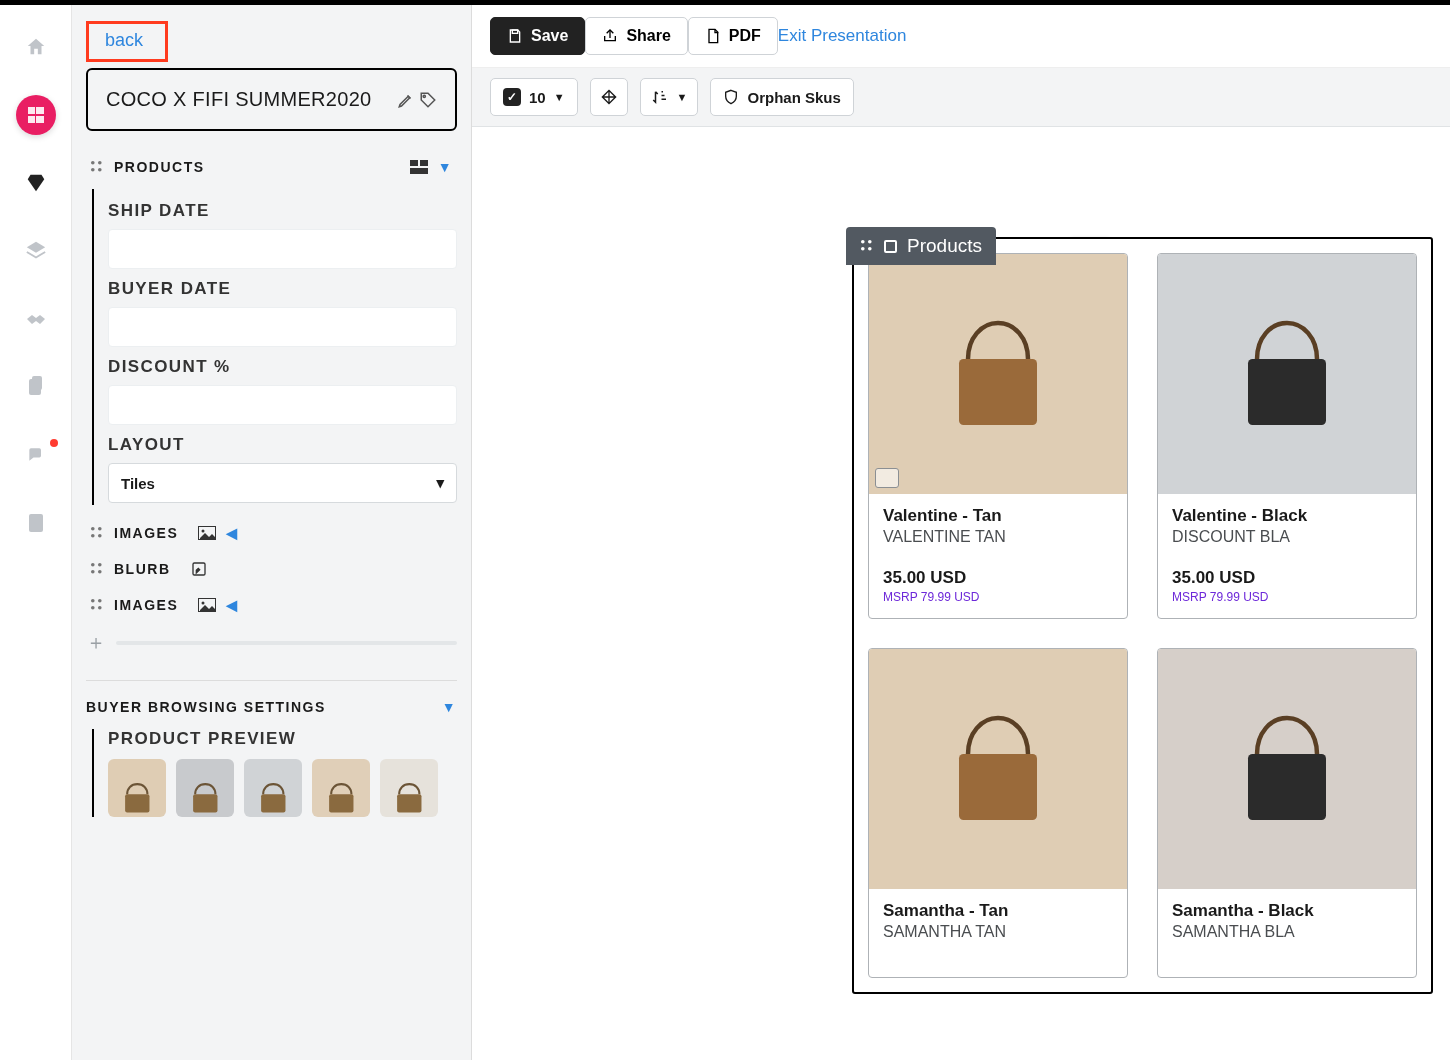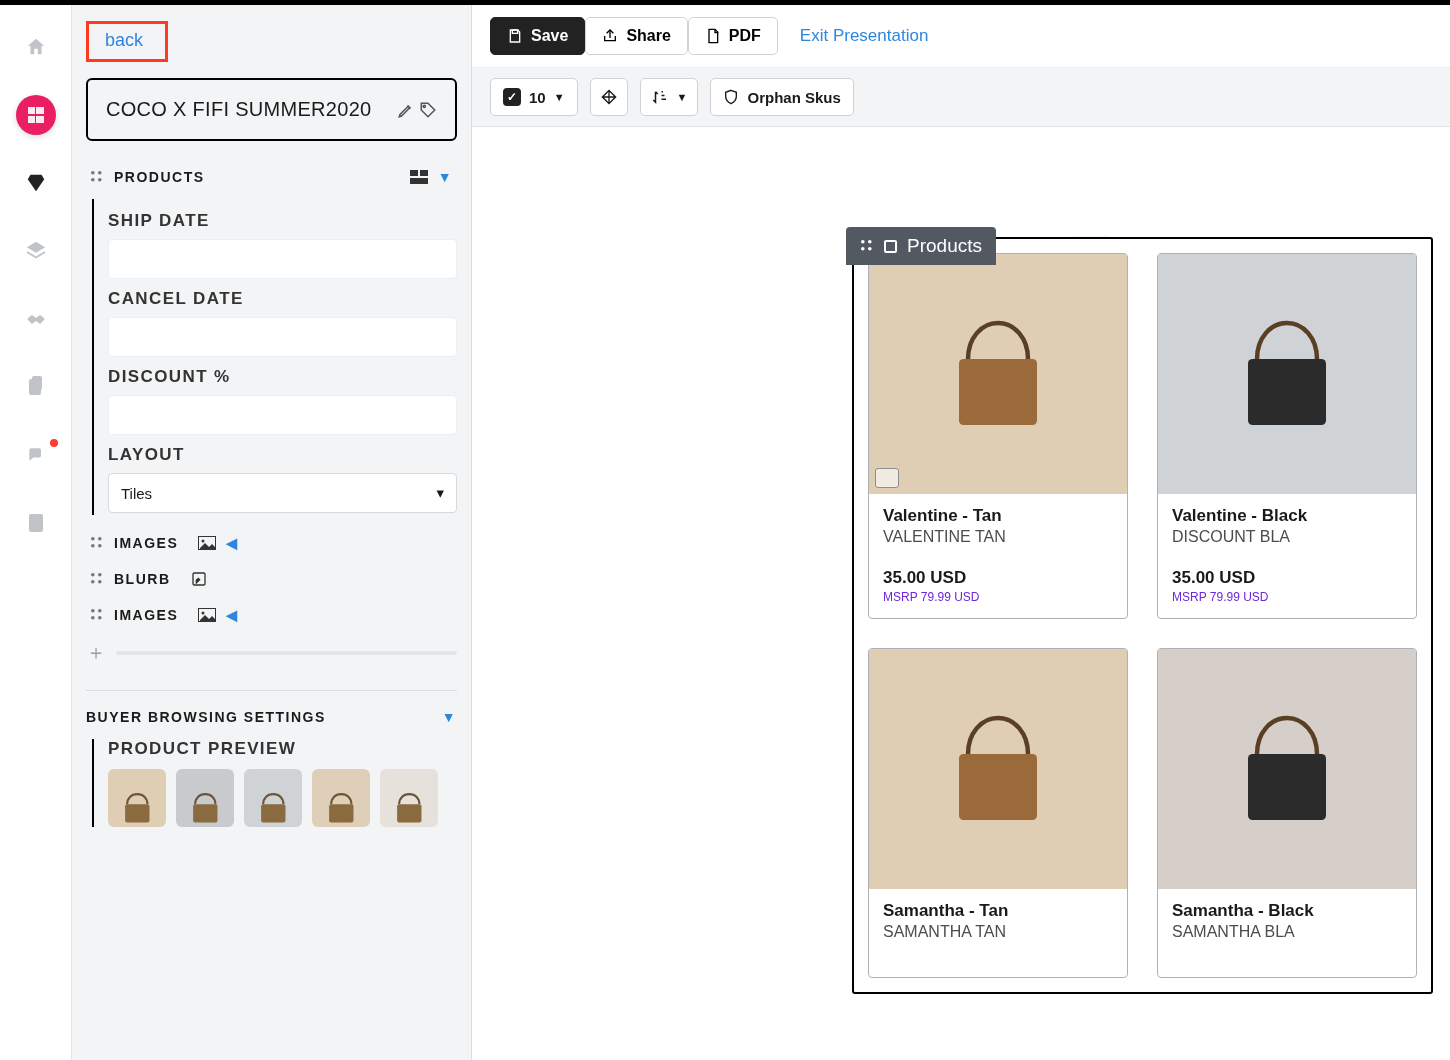--- a/index.html
+++ b/index.html
@@ -7,46 +7,46 @@
   .topbar { height: 5px; background: #000; }
   .app { display: flex; height: calc(100vh - 5px); }
   
   .rail { width: 72px; border-right: 1px solid #e5e5e5; display: flex; flex-direction: column; align-items: center; padding-top: 22px; gap: 28px; background:#fff; position:relative; flex-shrink:0;}
   .rail-item { width: 40px; height: 40px; display:flex; align-items:center; justify-content:center; color:#c0c4c9; position:relative; cursor:pointer; border-radius:50%;}
   .rail-item.pink { background:#e91e63; color:#fff; box-shadow:0 2px 6px rgba(0,0,0,0.15); font-size:9px; font-weight:600;}
   .rail-item.active { color:#222;}
   .dot-red { position:absolute; width:8px; height:8px; border-radius:50%; background:#ff3b30; right:-2px; top:4px;}
   
   .sidebar { width: 400px; background:#f3f4f5; border-right:1px solid #dcdcdc; padding: 16px 14px 20px 14px; overflow-y:auto; flex-shrink:0;}
-  .back-box { display:inline-block; border:3px solid #ff3b1f; padding:6px 22px 8px 16px; margin-bottom:16px;}
+  .back-box { display:inline-block; border:3px solid #ff3b1f; padding:6px 22px 8px 16px; margin-bottom:6px;}
   .back-link { color:#2e86de; font-size:18px;}
   .title-box { border:2px solid #000; border-radius:6px; padding:18px 18px; display:flex; align-items:center; gap:4px;}
   .title-box span.title-text { font-size:20px; font-weight:500; flex:1; letter-spacing:0.3px;}
   .title-box .ticon { color:#555; }
   .section-head, .section-item { display:flex; align-items:center; gap:10px; padding:10px 4px; font-weight:700; letter-spacing:1.5px; font-size:14px; text-transform:uppercase;}
   .section-head .spacer { flex:1;}
   .caret-blue { color:#2e86de; font-size:14px;}
   .form-block { border-left:2px solid #000; margin:4px 0 10px 6px; padding:2px 0 2px 14px;}
   .form-label { font-size:17px; font-weight:700; letter-spacing:1.4px; color:#333; margin:10px 0 8px 0;}
   .form-input { width:100%; height:40px; border:1px solid #eceff1; border-radius:4px; background:#fff; padding:0 12px; font-size:15px;}
-  .form-select { width:100%; height:40px; border:1px solid #d6dadd; border-radius:4px; background:#fff; padding:8px 12px; font-size:15px; font-weight:400; display:flex; align-items:center; justify-content:space-between;}
+  .form-select { width:100%; height:40px; border:1px solid #d6dadd; border-radius:4px; background:#fff; padding:8px 12px; font-size:15px; font-weight:700; display:flex; align-items:center; justify-content:space-between;}
   .add-row { display:flex; align-items:center; gap:10px; margin-top:6px;}
   .add-row .line { flex:1; height:4px; background:#e3e6e8; border-radius:3px;}
   .hr { border:none; border-top:1px solid #dcdcdc; margin:24px 0 18px 0;}
   .buyer-head { font-weight:700; letter-spacing:1.5px; font-size:14px; display:flex; align-items:center;}
   .buyer-head .spacer { flex:1;}
   .prev-block { border-left:2px solid #000; margin:14px 0 0 6px; padding-left:14px;}
   .thumb-row { display:flex; gap:10px; margin-top:10px;}
   .thumb { width:58px; height:58px; border-radius:6px; background:#d6c8b7; display:flex; align-items:flex-end; justify-content:center; overflow:hidden;}
   
   .main { flex:1; display:flex; flex-direction:column; min-width:0;}
   .toolbar { display:flex; align-items:center; padding:12px 18px; border-bottom:1px solid #eee;}
   .btn { display:flex; align-items:center; gap:8px; height:38px; padding:0 16px; border:1px solid #cfd3d7; border-radius:5px; background:#fff; font-size:16px; font-weight:600; cursor:pointer;}
   .btn.dark { background:#222; color:#fff; border-color:#222;}
-  .link-blue { color:#2e86de; font-size:17px; font-weight:500; cursor:pointer; margin-left:22px;}
+  .link-blue { color:#2e86de; font-size:17px; font-weight:500; cursor:pointer; margin-left:0;}
   .subbar { display:flex; align-items:center; gap:12px; padding:10px 18px; background:#f3f4f5; border-bottom:1px solid #e0e3e5;}
   .subbtn { display:flex; align-items:center; gap:8px; height:38px; padding:0 12px; border:1px solid #cfd3d7; border-radius:5px; background:#fff; font-size:15px; font-weight:600; cursor:pointer;}
   .checkbox { width:18px; height:18px; border-radius:4px; background:#222; display:inline-flex; align-items:center; justify-content:center; color:#fff; font-size:12px;}
   .canvas { flex:1; overflow:auto; padding:110px 0 20px 380px; position:relative;}
   .panel-tab { position:absolute; top:100px; left:374px; background:#525961; color:#fff; display:flex; align-items:center; gap:10px; padding:8px 14px; font-size:19px; border-radius:4px 4px 0 0; z-index:2;}
   .panel-tab .sq { width:13px; height:13px; border:2px solid #fff; border-radius:2px;}
   .panel { border:2px solid #000; border-radius:3px; background:#fff; padding:14px 14px 14px 14px; display:grid; grid-template-columns:repeat(2, 260px); gap:29px; position:relative; width:max-content;}
   .card { border:1px solid #aeb2b6; border-radius:4px; overflow:hidden; background:#fff;}
   .card-img { height:240px; background:#d8cfbf; position:relative;}
   .cam-badge { position:absolute; bottom:6px; left:6px; width:24px; height:20px; border:1px solid #8b8f93; border-radius:3px; background:rgba(255,255,255,0.6);}
@@ -155,21 +155,21 @@
             <rect x="0" y="8" width="18" height="6"></rect>
           </svg>
       </span>
       <span class="caret-blue">▼</span>
     </div>
 
     <div class="form-block">
       <div class="form-label">SHIP DATE</div>
       <input class="form-input" value="" style="">
 
-      <div class="form-label">CANCEL DATE</div>
+      <div class="form-label">BUYER DATE</div>
       <input class="form-input" value="" style="">
 
       <div class="form-label">DISCOUNT %</div>
       <input class="form-input" value="" style="">
 
       <div class="form-label">LAYOUT</div>
       <div class="form-select">
         <span>Tiles</span>
         <span>▾</span>
       </div>

